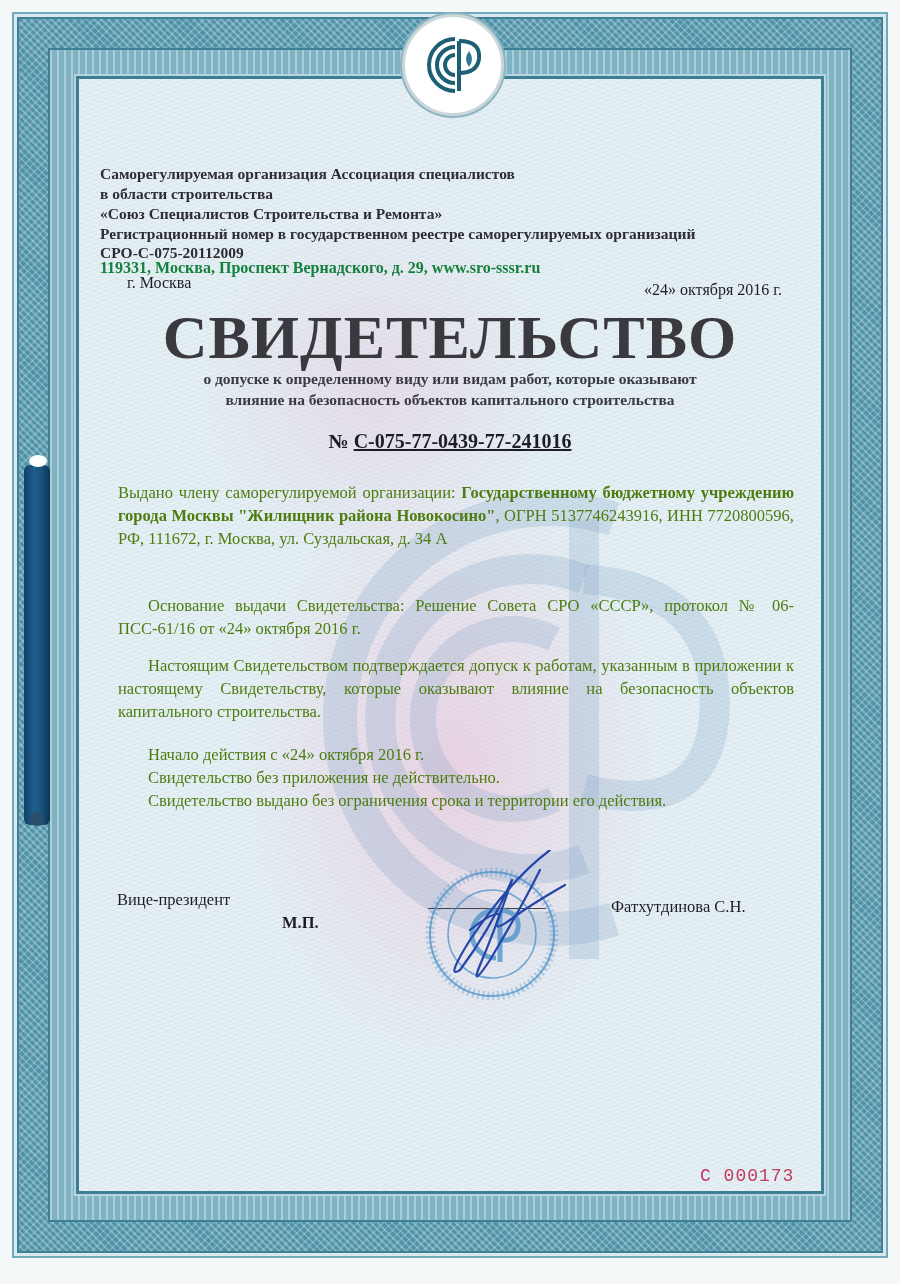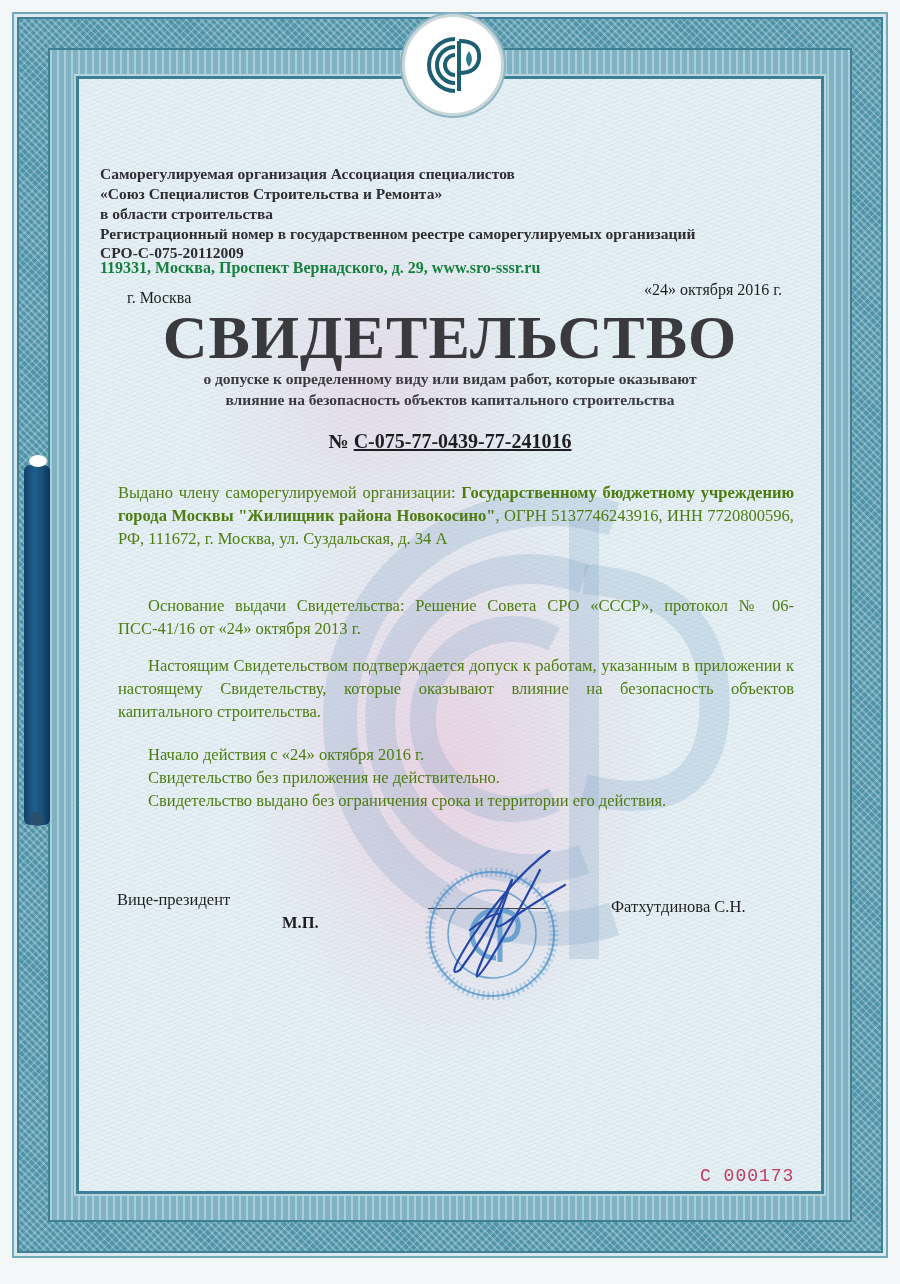--- a/index.html
+++ b/index.html
@@ -70,21 +70,21 @@
   
   .content { position: absolute; left: 0; top: 0; width: 900px; height: 1284px; z-index: 2; }
   .org-header {
     position: absolute; left: 100px; width: 700px; top: 164px;
     text-align: left; font-weight: bold; font-size: 15.5px; line-height: 20px;
     color: #2d2d33;
   }
   .org-header .line { display: block; }
   .org-header .reg-number { display: block; line-height: 14px; margin-top: 2px; }
   .org-header .address { display: block; font-size: 16px; margin-top: -2px; color: #15803d; }
-  .city { position: absolute; left: 127px; top: 289px; font-size: 16px; }
+  .city { position: absolute; left: 127px; top: 274px; font-size: 16px; }
   .date-top { position: absolute; right: 118px; top: 281px; font-size: 16px; }
   .doc-title {
     position: absolute; left: 0; width: 900px; top: 300px; text-align: center;
     font-size: 62px; font-weight: bold; letter-spacing: 1px; color: #3a3a3e;
     line-height: 74px;
   }
   .doc-subtitle {
     position: absolute; left: 100px; width: 700px; top: 368px; text-align: center;
     font-size: 15.5px; font-weight: bold; line-height: 21px; color: #3a3a40;
   }
@@ -143,22 +143,22 @@
   </svg>
 </div>
 
 <div class="ribbon-hole-top"></div>
 <div class="ribbon"></div>
 <div class="ribbon-hole-bottom"></div>
 
 <div class="content">
   <div class="org-header">
     <span class="line">Саморегулируемая организация Ассоциация специалистов</span>
+    <span class="line">в области строительства</span>
     <span class="line">«Союз Специалистов Строительства и Ремонта»</span>
-    <span class="line">в области строительства</span>
     <span class="line">Регистрационный номер в государственном реестре саморегулируемых организаций</span>
     <span class="reg-number">СРО-С-075-20112009</span>
     <span class="address">119331, Москва, Проспект Вернадского, д. 29, www.sro-sssr.ru</span>
   </div>
 
   <div class="city">г. Москва</div>
   <div class="date-top">«24» октября 2016 г.</div>
 
   <div class="doc-title">СВИДЕТЕЛЬСТВО</div>
   <div class="doc-subtitle">
@@ -169,21 +169,21 @@
   <div class="cert-number">
     <span>№</span>
     <span class="num">С-075-77-0439-77-241016</span>
   </div>
 
   <div class="para p-issued">
     <span>Выдано члену саморегулируемой организации:</span>
     <b>Государственному бюджетному учреждению города Москвы "Жилищник района Новокосино"</b><span>, ОГРН 5137746243916, ИНН 7720800596, РФ, 111672, г. Москва, ул. Суздальская, д. 34 А</span>
   </div>
 
-  <div class="para indent p-basis">Основание выдачи Свидетельства: Решение Совета СРО «СССР», протокол № 06-ПСС-41/16 от «24» октября 2013 г.</div>
+  <div class="para indent p-basis">Основание выдачи Свидетельства: Решение Совета СРО «СССР», протокол № 06-ПСС-61/16 от «24» октября 2016 г.</div>
   <div class="para indent p-confirm">Настоящим Свидетельством подтверждается допуск к работам, указанным в приложении к настоящему Свидетельству, которые оказывают влияние на безопасность объектов капитального строительства.</div>
 
   <div class="para p-start">
     <span class="plain-line">Начало действия с «24» октября 2016 г.</span>
     <span class="plain-line">Свидетельство без приложения не действительно.</span>
     <span class="plain-line">Свидетельство выдано без ограничения срока и территории его действия.</span>
   </div>
 
   <div class="sig-role">Вице-президент</div>
   <div class="sig-mp">М.П.</div>

